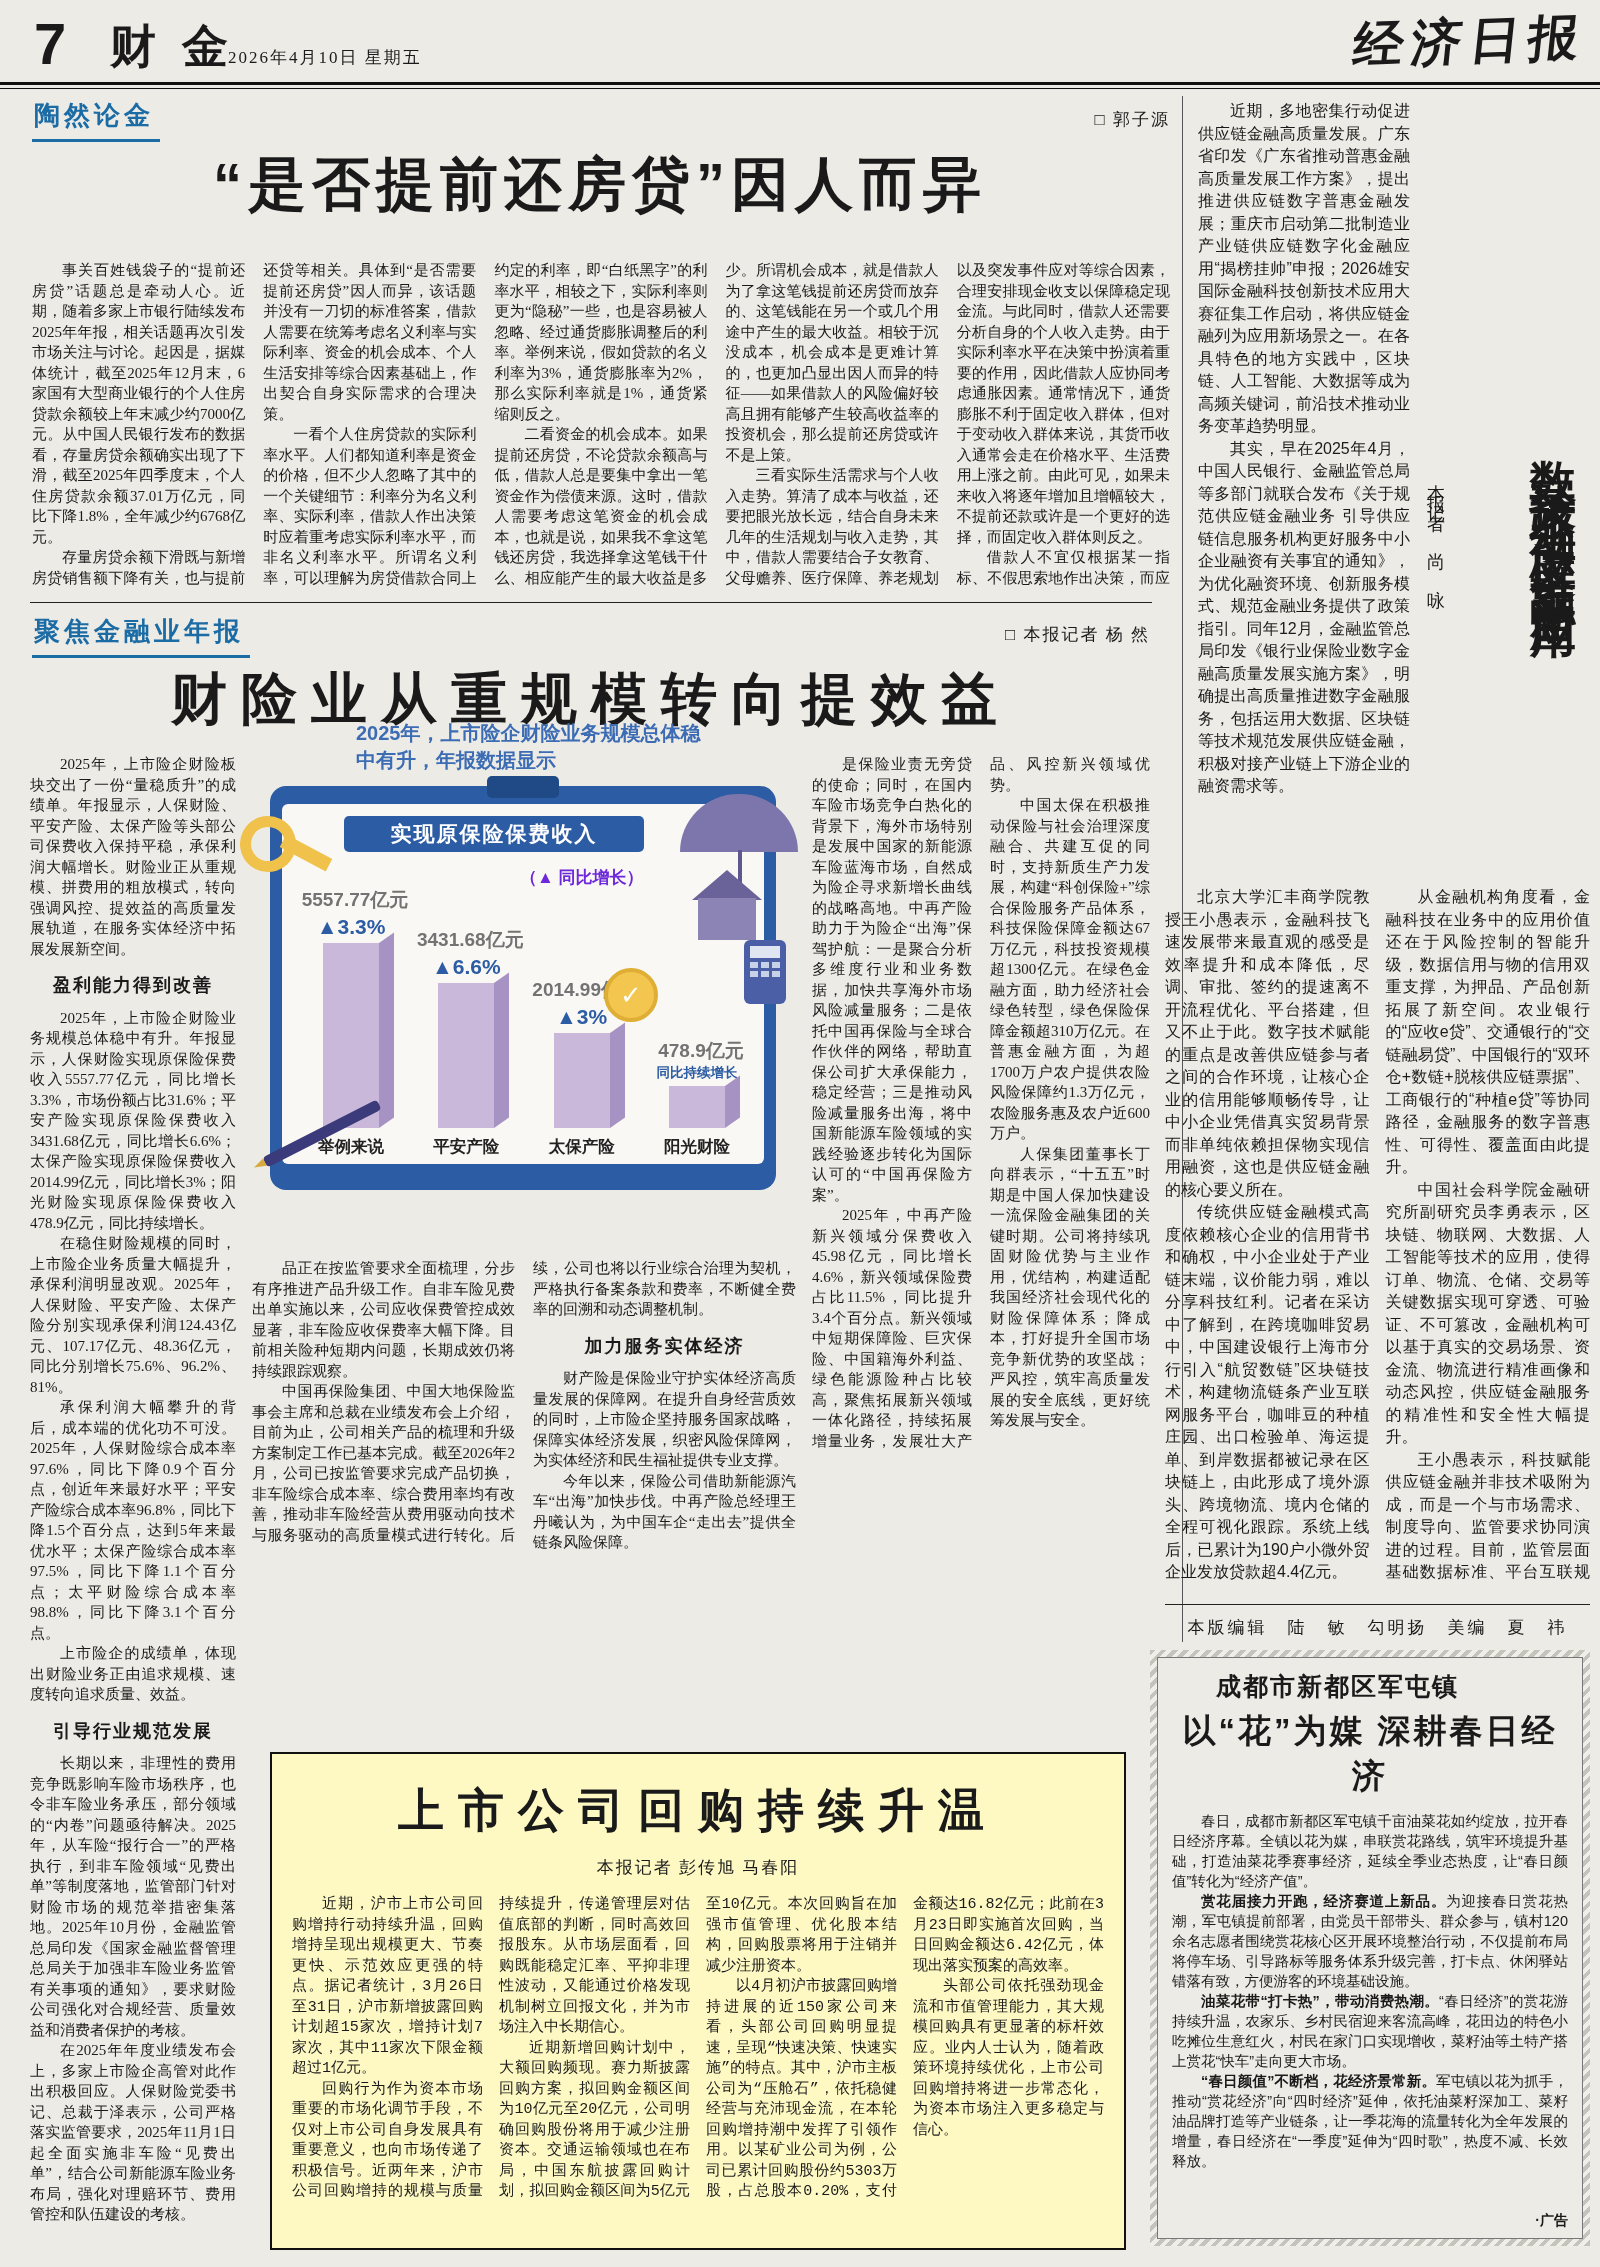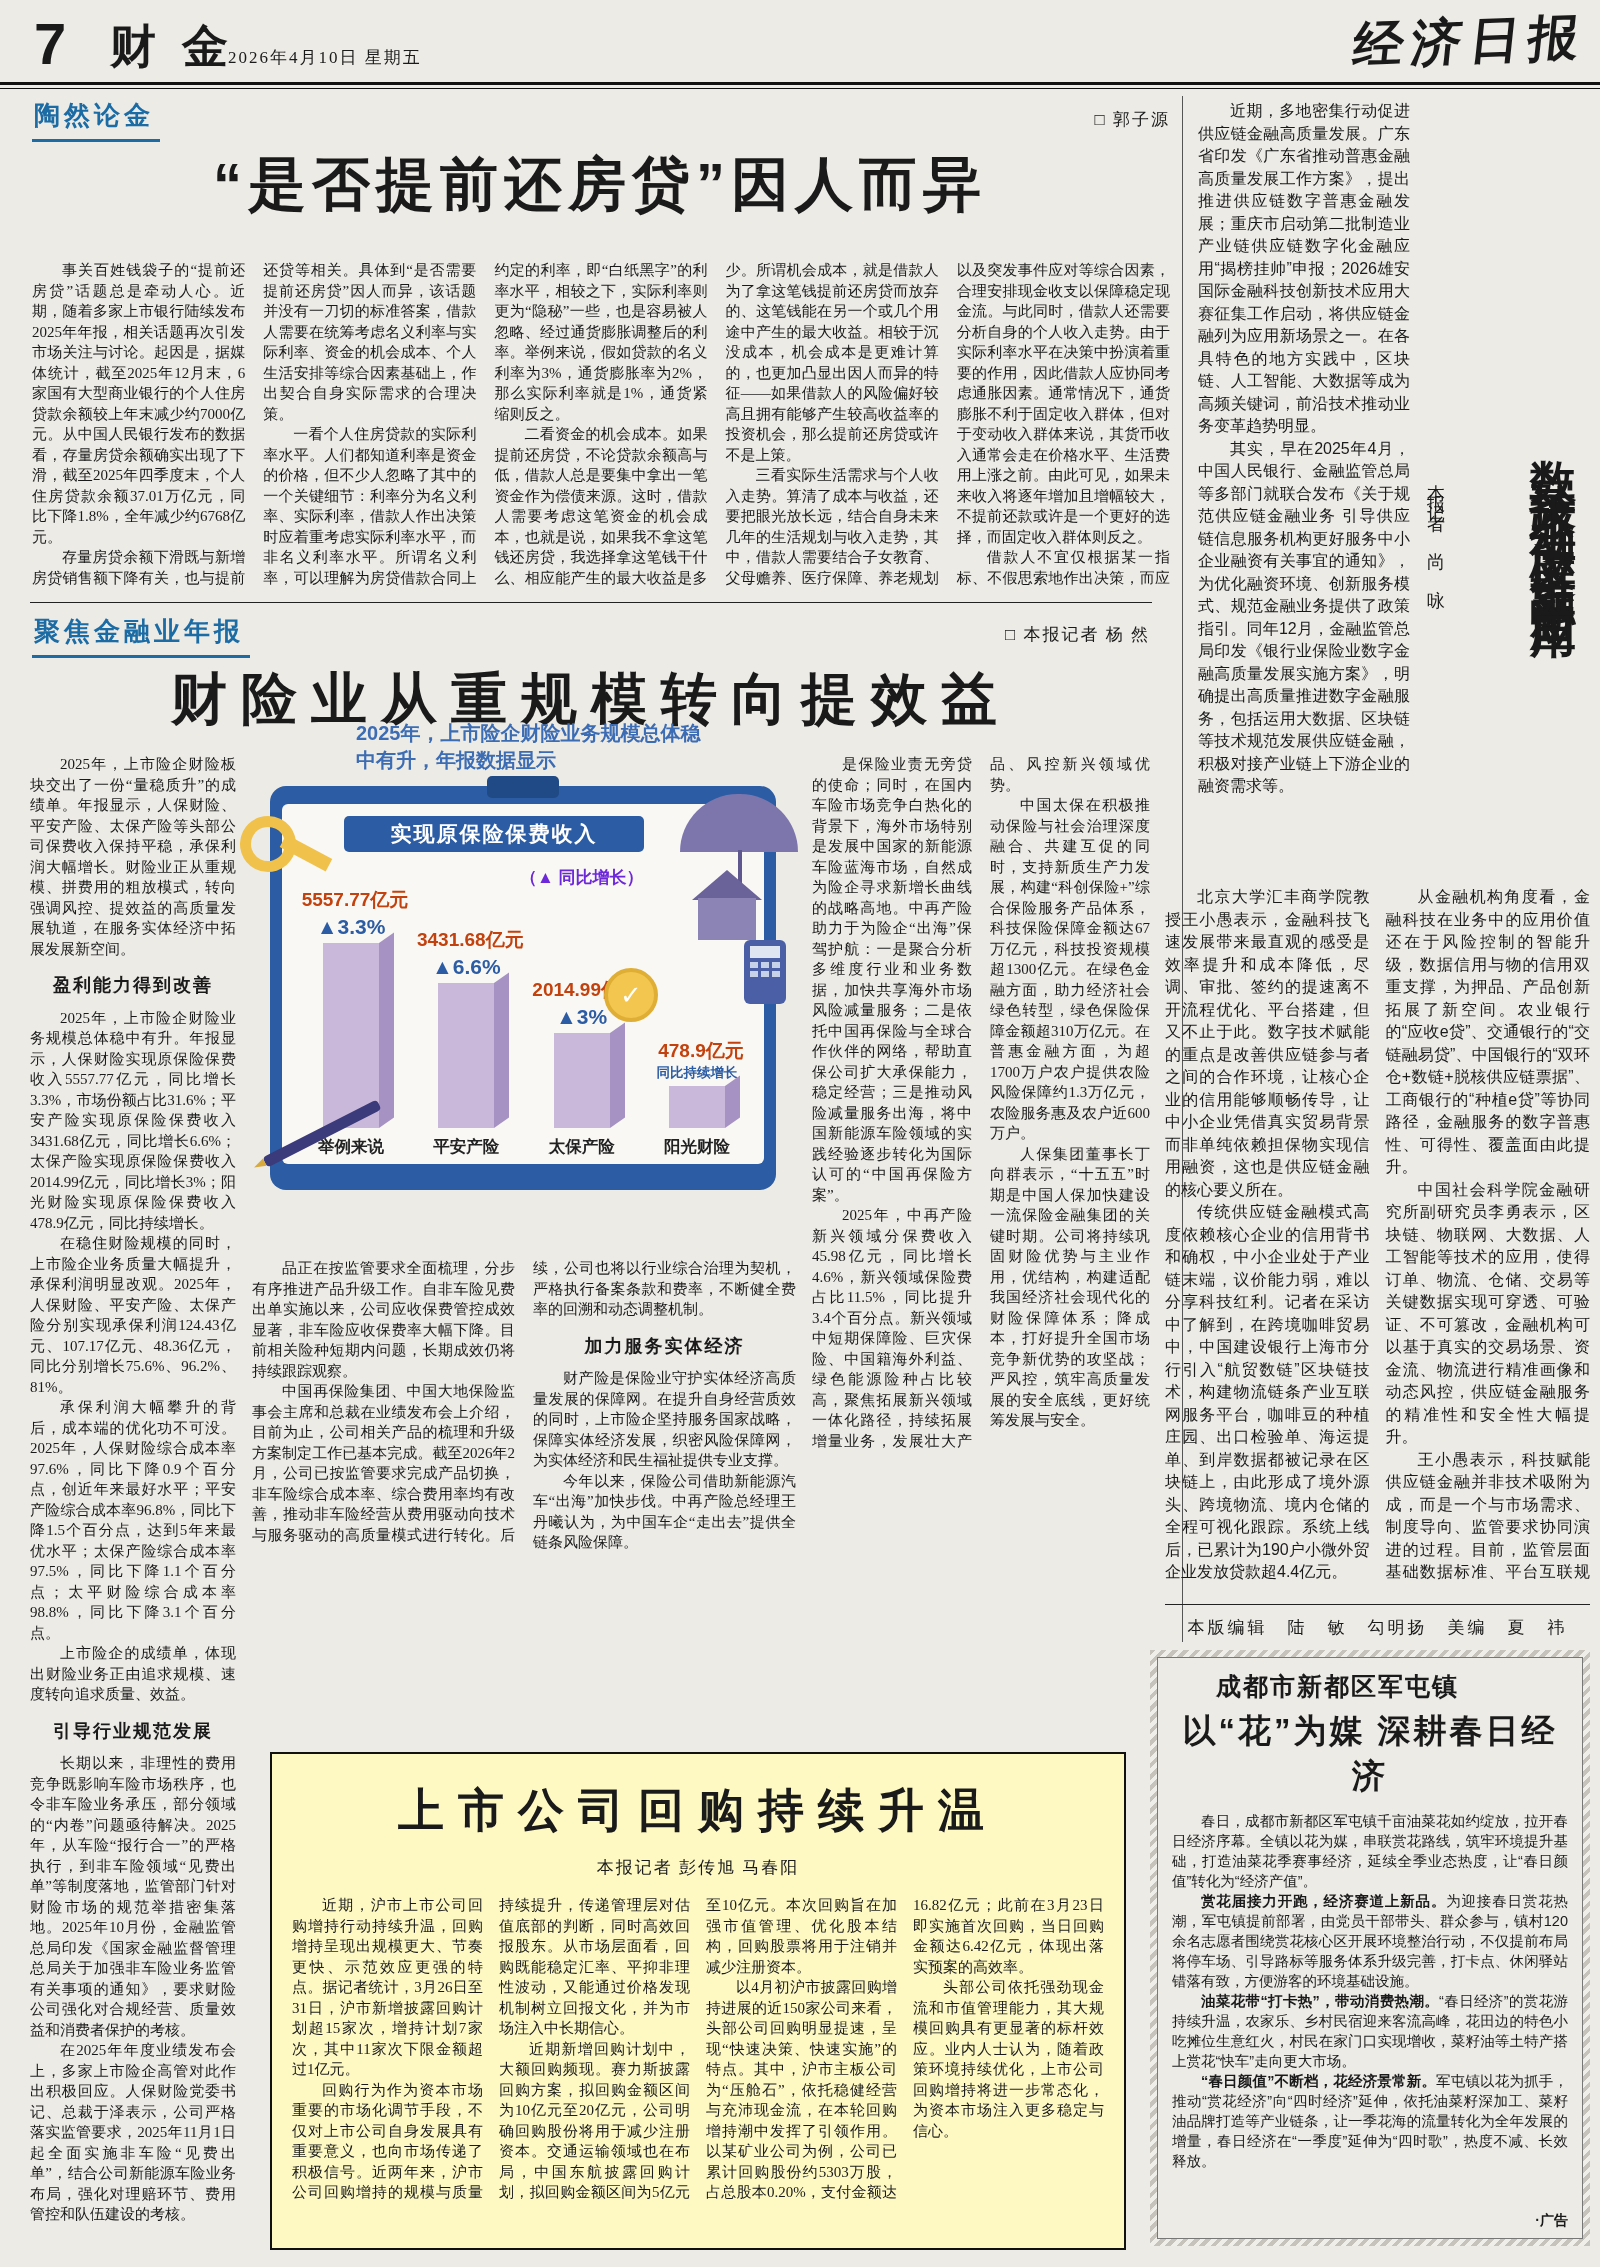--- a/index.html
+++ b/index.html
@@ -44,21 +44,21 @@
                font-weight:700;color:#3c6cb4;}
   .info .board{position:absolute;left:18px;top:66px;width:506px;height:404px;background:#2c5ca3;border-radius:16px;}
   .info .clip{position:absolute;left:235px;top:56px;width:72px;height:22px;background:#204a86;border-radius:5px;}
   .info .paper{position:absolute;left:30px;top:84px;width:482px;height:360px;background:#faf8f5;border-radius:6px;}
   .info .banner{position:absolute;left:92px;top:96px;width:300px;height:36px;background:#2c5ca3;color:#fff;
                 font-size:21px;font-weight:800;text-align:center;line-height:36px;border-radius:5px;letter-spacing:2px;}
   .info .legend{position:absolute;left:268px;top:146px;font-size:17px;color:#6d28d9;font-weight:700;}
   .bars{position:absolute;left:44px;top:156px;width:456px;height:282px;display:flex;
         align-items:flex-end;justify-content:space-between;}
   .bargroup{width:110px;display:flex;flex-direction:column;align-items:center;justify-content:flex-end;}
-  .bargroup .val{font-size:19px;font-weight:800;color:#c2410c;white-space:nowrap;margin-left:8px;}
+  .bargroup .val{font-size:19px;font-weight:800;color:#737373;white-space:nowrap;margin-left:8px;}
   .bargroup .growth{font-size:21px;font-weight:800;color:#2c5ca3;margin:2px 0 4px 0;}
   .bargroup .growth.small{font-size:13.5px;margin:0 0 4px 0;}
   .bar3d{position:relative;width:56px;}
   .bar3d .face{width:56px;background:#c9b8da;}
   .bar3d .side{position:absolute;left:56px;bottom:0;width:15px;background:#a692c3;
                transform:skewY(-35deg);transform-origin:left bottom;}
   .bargroup .cat{font-size:16.5px;color:#222;margin-top:8px;font-weight:700;white-space:nowrap;}
   
   .umbrella-dome{position:absolute;left:428px;top:74px;width:118px;height:58px;background:#7d76ad;
                  border-radius:118px 118px 0 0;}
@@ -88,21 +88,21 @@
   .rail-text p{margin:0;text-indent:2em;}
   .rail-headline{writing-mode:vertical-rl;font-size:46px;font-weight:900;letter-spacing:12px;
                  height:810px;text-align:left;}
   .rail-byline{writing-mode:vertical-rl;font-size:18px;letter-spacing:10px;height:300px;}
   .editors{font-size:17px;text-align:center;letter-spacing:3px;}
 
   
   .buyback{left:270px;top:1752px;width:852px;height:494px;border:2.5px solid #111;background:#fef9c3;}
   .bb-headline{margin-top:26px;text-align:center;font-size:46px;font-weight:900;letter-spacing:14px;}
   .bb-byline{margin-top:14px;text-align:center;font-size:17px;letter-spacing:2px;}
-  .bb-body{margin:16px 20px 0 20px;height:330px;}
+  .bb-body{margin:16px 20px 0 20px;height:330px;font-family:Liberation Mono, monospace;}
 
   
   .adbox{left:1150px;top:1650px;width:440px;height:596px;
          background:repeating-linear-gradient(135deg,#c6c3bd 0 4px,#f0eee9 4px 8px);padding:0;}
   .ad-inner{position:absolute;left:7px;top:7px;right:7px;bottom:7px;background:#edebe6;
             border:1px solid #777;padding:12px 14px;font-family:"Liberation Sans","DejaVu Sans",sans-serif;}
   .ad-t1{font-size:25px;font-weight:900;letter-spacing:2px;margin-left:44px;}
   .ad-t2{text-align:center;font-size:33px;font-weight:900;letter-spacing:3px;margin-top:6px;}
   .ad-body{margin-top:12px;font-size:14.5px;line-height:20px;text-align:justify;height:420px;overflow:hidden;}
   .ad-body p{margin:0;text-indent:2em;}

